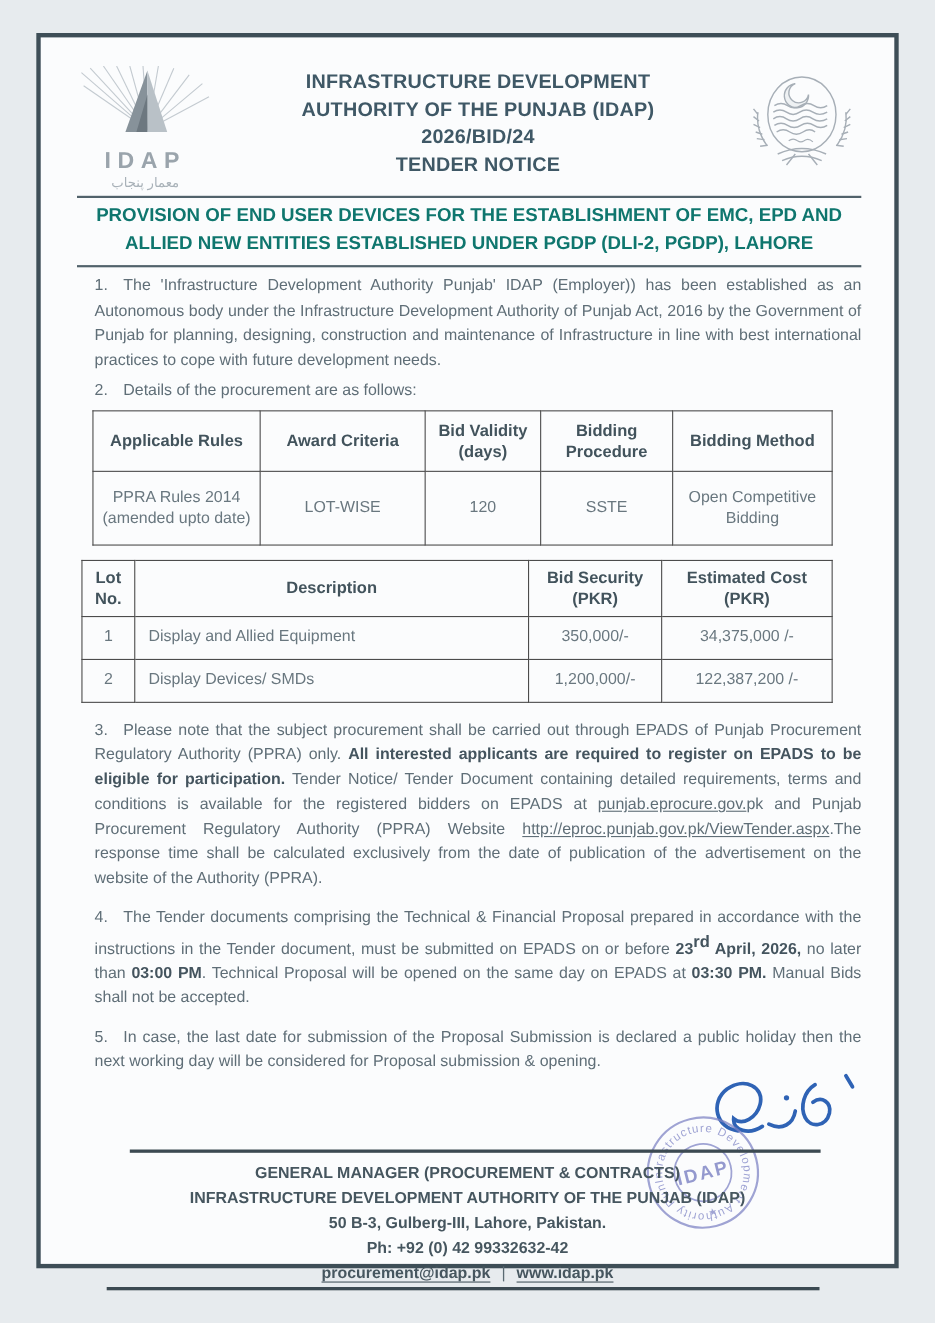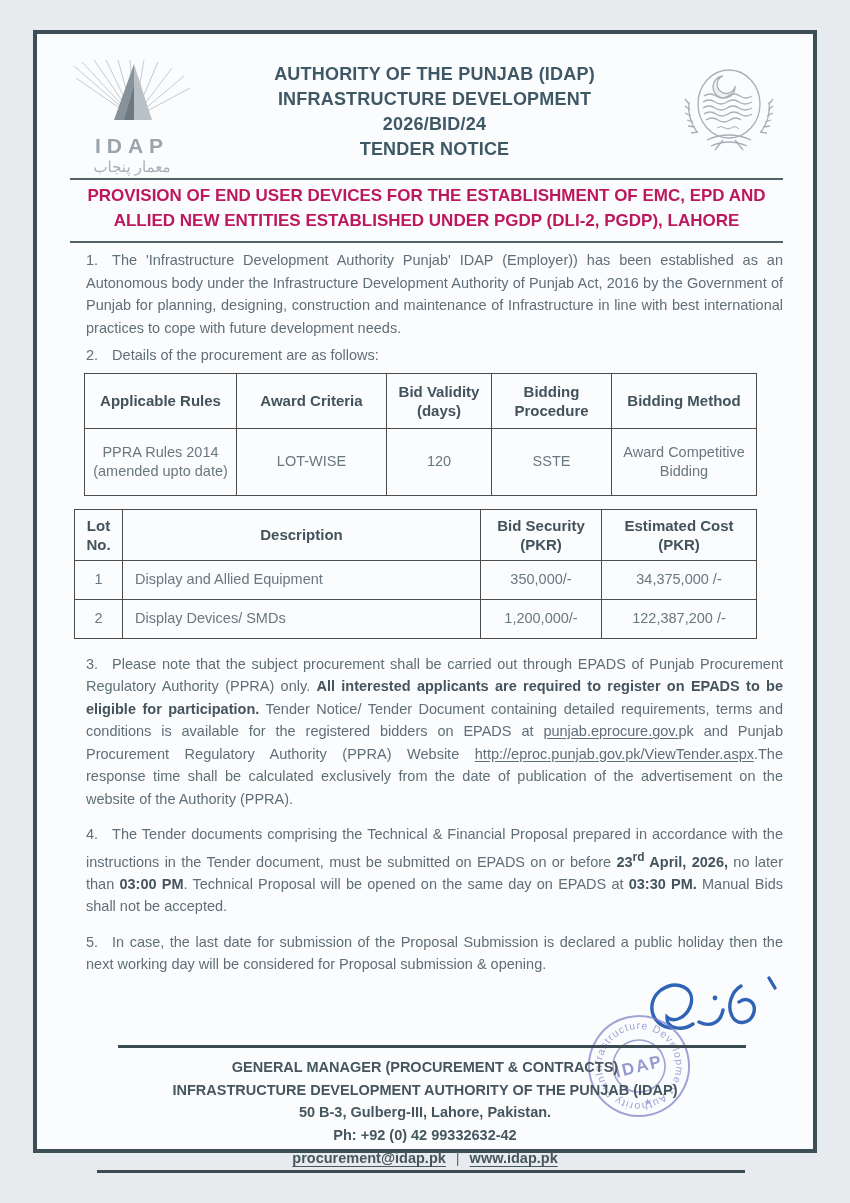--- a/index.html
+++ b/index.html
@@ -6,36 +6,36 @@
     background:#e7ebee;font-family:"Liberation Sans",sans-serif;}
   .page{position:absolute;left:33px;top:30px;width:784px;height:1123px;
     box-sizing:border-box;border:4px solid #3e4e57;background:#fbfcfd;}
   .content{position:relative;width:100%;height:100%;box-sizing:border-box;
     padding:0 30px 0 33px;}
 
   
   .header-row{display:flex;align-items:flex-start;margin-top:26px;height:114px;}
   .logo-idap{width:124px;text-align:center;flex:0 0 auto;}
   .logo-word{color:#9aa4ac;font-weight:700;font-size:21px;letter-spacing:6px;margin-top:-4px;}
-  .logo-urdu{color:#a8b1b8;font-size:15px;margin-top:0px;}
+  .logo-urdu{color:#a8b1b8;font-size:12px;margin-top:0px;}
   .title-block{flex:1;text-align:center;color:#3f5866;font-weight:700;
     font-size:18px;line-height:25px;letter-spacing:0.2px;padding-top:2px;}
   .crest{width:108px;flex:0 0 auto;display:flex;justify-content:center;}
 
   .rule{border:0;border-top:2px solid #51626b;margin:4px 0 0 0;}
-  .subject{color:#be185d;font-weight:700;font-size:17px;line-height:25px;
+  .subject{color:#0f766e;font-weight:700;font-size:17px;line-height:25px;
     text-align:center;padding:3px 4px 4px 4px;}
 
   
   .para{color:#5f6e77;font-size:14.5px;line-height:22.5px;text-align:justify;
     margin:8px 0 0 16px;}
   .pnum{padding-right:14px;}
   .b{font-weight:700;color:#44545e;}
   .lnk{text-decoration:underline;text-underline-offset:2px;}
-  sup{font-size:12px;}
+  sup{font-size:15px;}
 
   
   table{border-collapse:collapse;color:#5f6e77;font-size:14.5px;}
   th,td{border:1.6px solid #4c4c4c;text-align:center;vertical-align:middle;
     padding:4px 6px;line-height:19px;}
   th{color:#42535c;font-size:15px;}
   .t1{margin:6px 0 0 14px;width:672px;table-layout:fixed;}
   .t1 th{height:46px;}
   .t1 td{height:58px;}
   .t2{margin:13px 0 0 4px;width:682px;table-layout:fixed;}
@@ -86,22 +86,22 @@
           </g>
           <polygon points="62,4 42,60 62,60" fill="#87929a"></polygon>
           <polygon points="62,4 80,60 62,60" fill="#b9c1c7"></polygon>
           <polygon points="62,26 52,60 62,60" fill="#6d7880"></polygon>
         </svg>
         <div class="logo-word">IDAP</div>
         <div class="logo-urdu">معمار پنجاب</div>
       </div>
 
       <div class="title-block">
+        <div>INFRASTRUCTURE DEVELOPMENT</div>
         <div>AUTHORITY OF THE PUNJAB (IDAP)</div>
-        <div>INFRASTRUCTURE DEVELOPMENT</div>
         <div>2026/BID/24</div>
         <div>TENDER NOTICE</div>
       </div>
 
       <div class="crest">
         <svg width="104" height="106" viewBox="0 0 104 106" fill="none" stroke="#a7afb7" stroke-width="1.3">
           <ellipse cx="52" cy="44" rx="31" ry="34"></ellipse>
           <path d="M46 16 a9 9 0 1 0 12 10 a11 11 0 1 1 -12 -10" fill="#eef1f3"></path>
           <path d="M27 36 q6 -4 12 0 t12 0 t12 0 t12 0"></path>
           <path d="M26 42 q6 -4 12 0 t12 0 t12 0 t13 0"></path>
@@ -143,21 +143,21 @@
         <th>Award Criteria</th>
         <th>Bid Validity (days)</th>
         <th>Bidding Procedure</th>
         <th>Bidding Method</th>
       </tr>
       <tr>
         <td class="valcell">PPRA Rules 2014 (amended upto date)</td>
         <td class="valcell">LOT-WISE</td>
         <td class="valcell">120</td>
         <td class="valcell">SSTE</td>
-        <td class="valcell">Award Competitive Bidding</td>
+        <td class="valcell">Open Competitive Bidding</td>
       </tr>
     </tbody>
       </table>
 
     <table class="t2">
       <colgroup>
           <col style="width:48px">
           <col style="width:358px">
           <col style="width:121px">
           <col style="width:155px">

